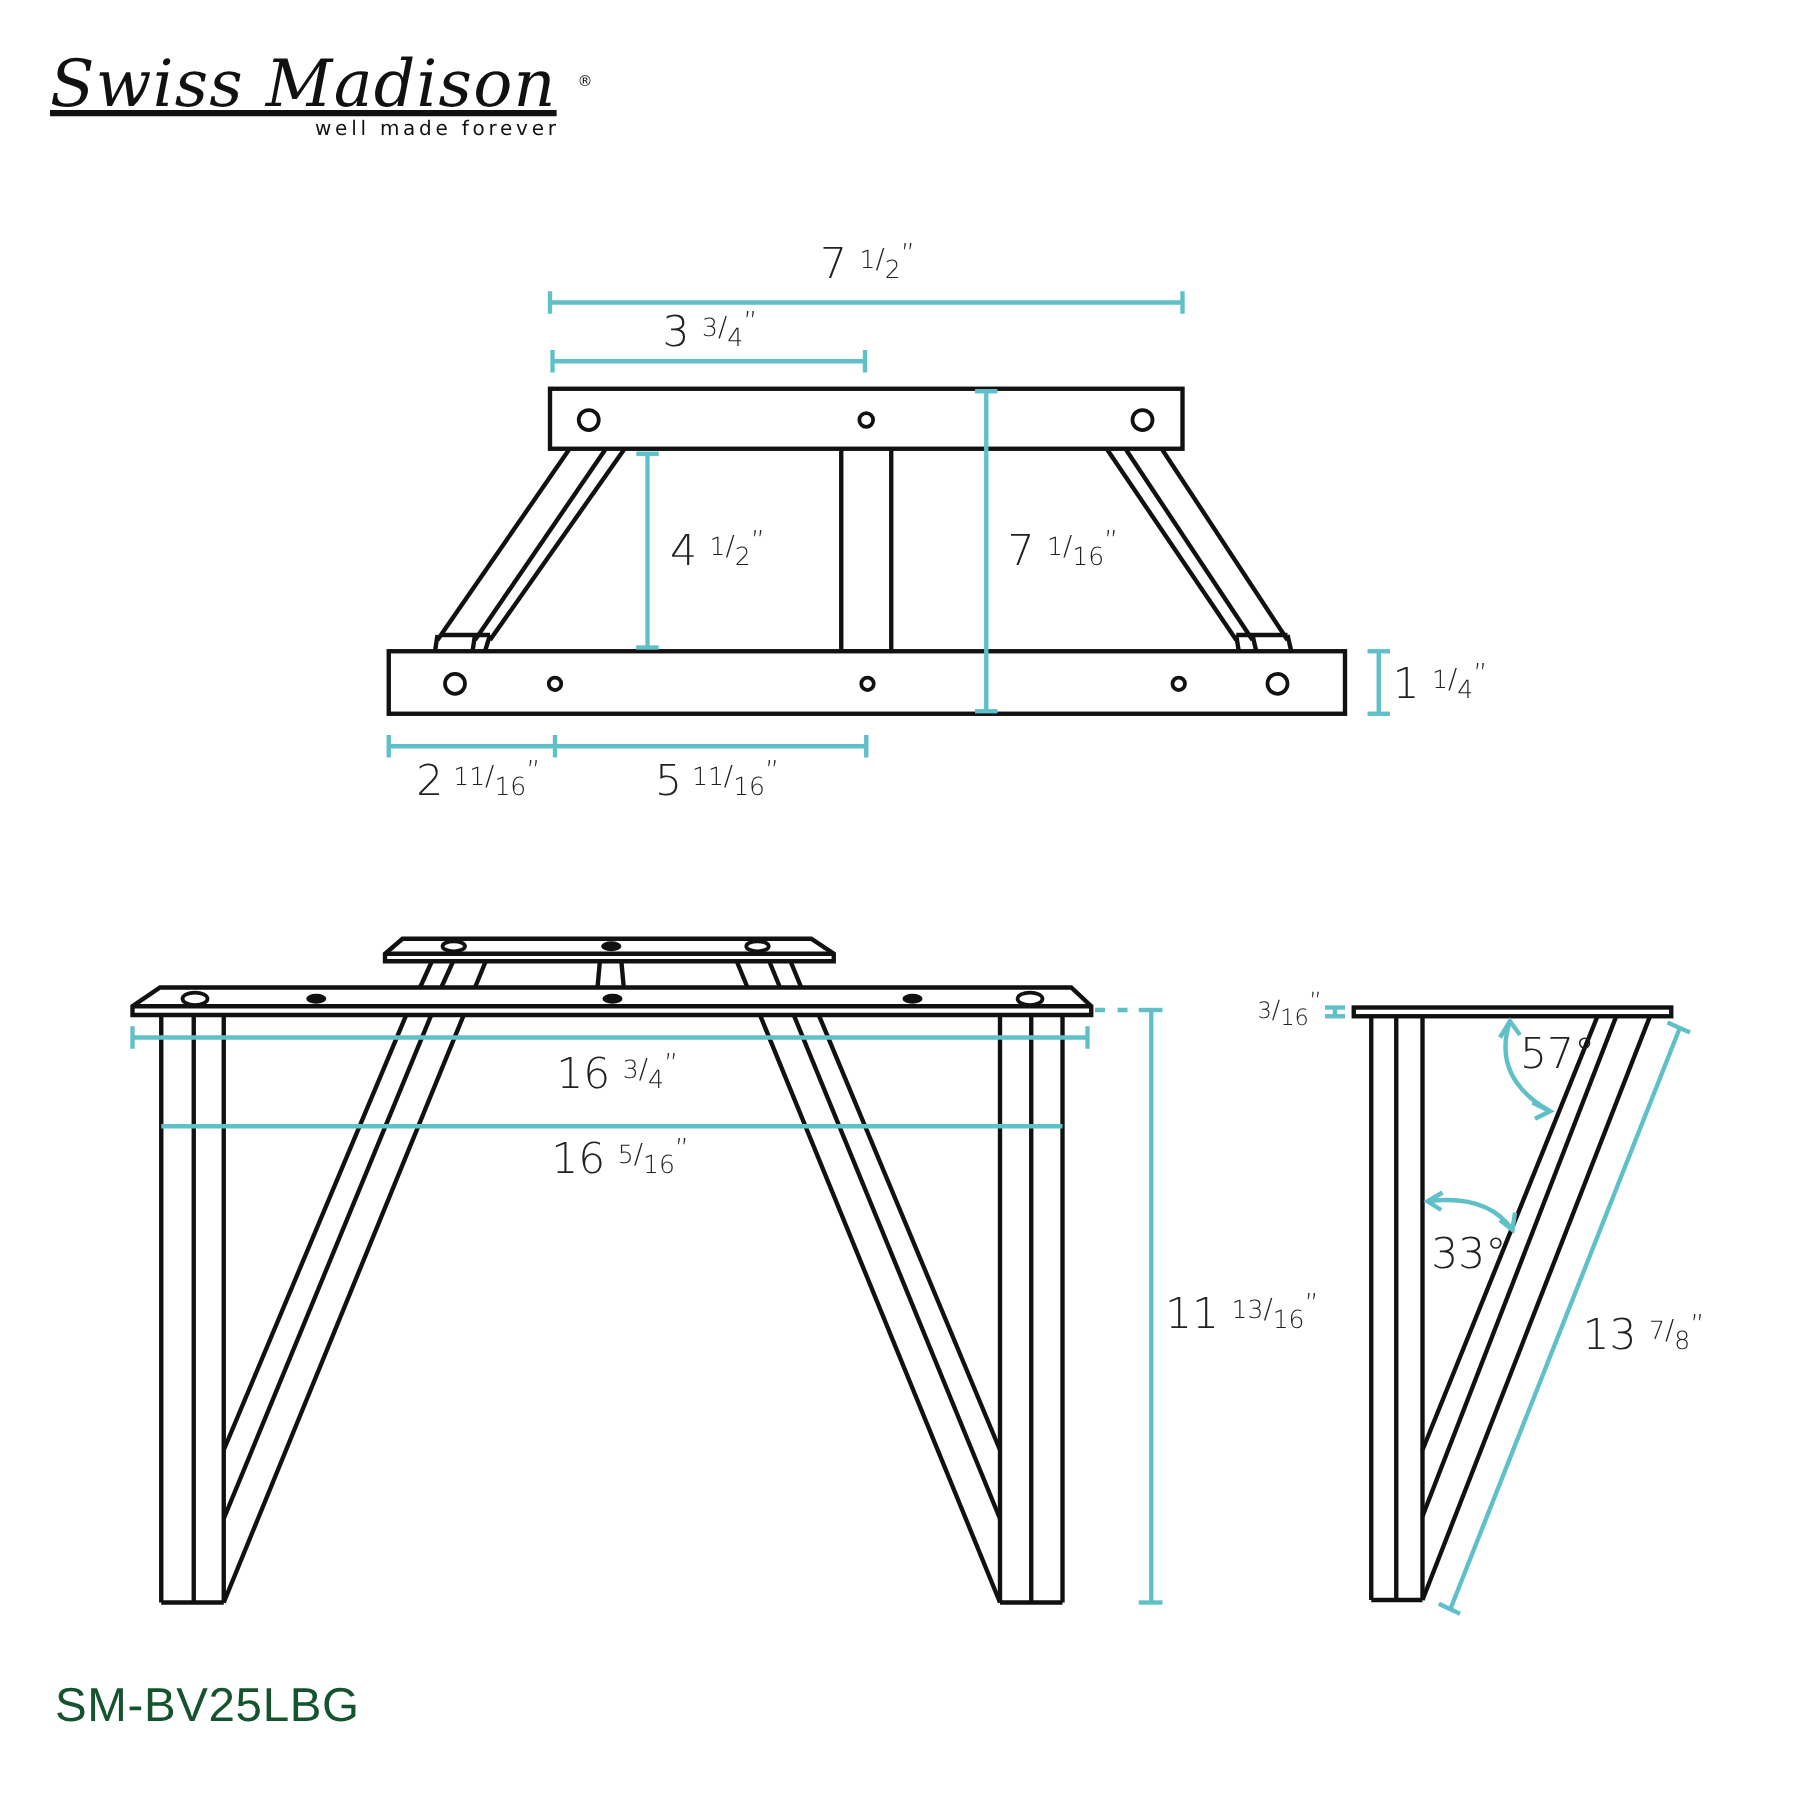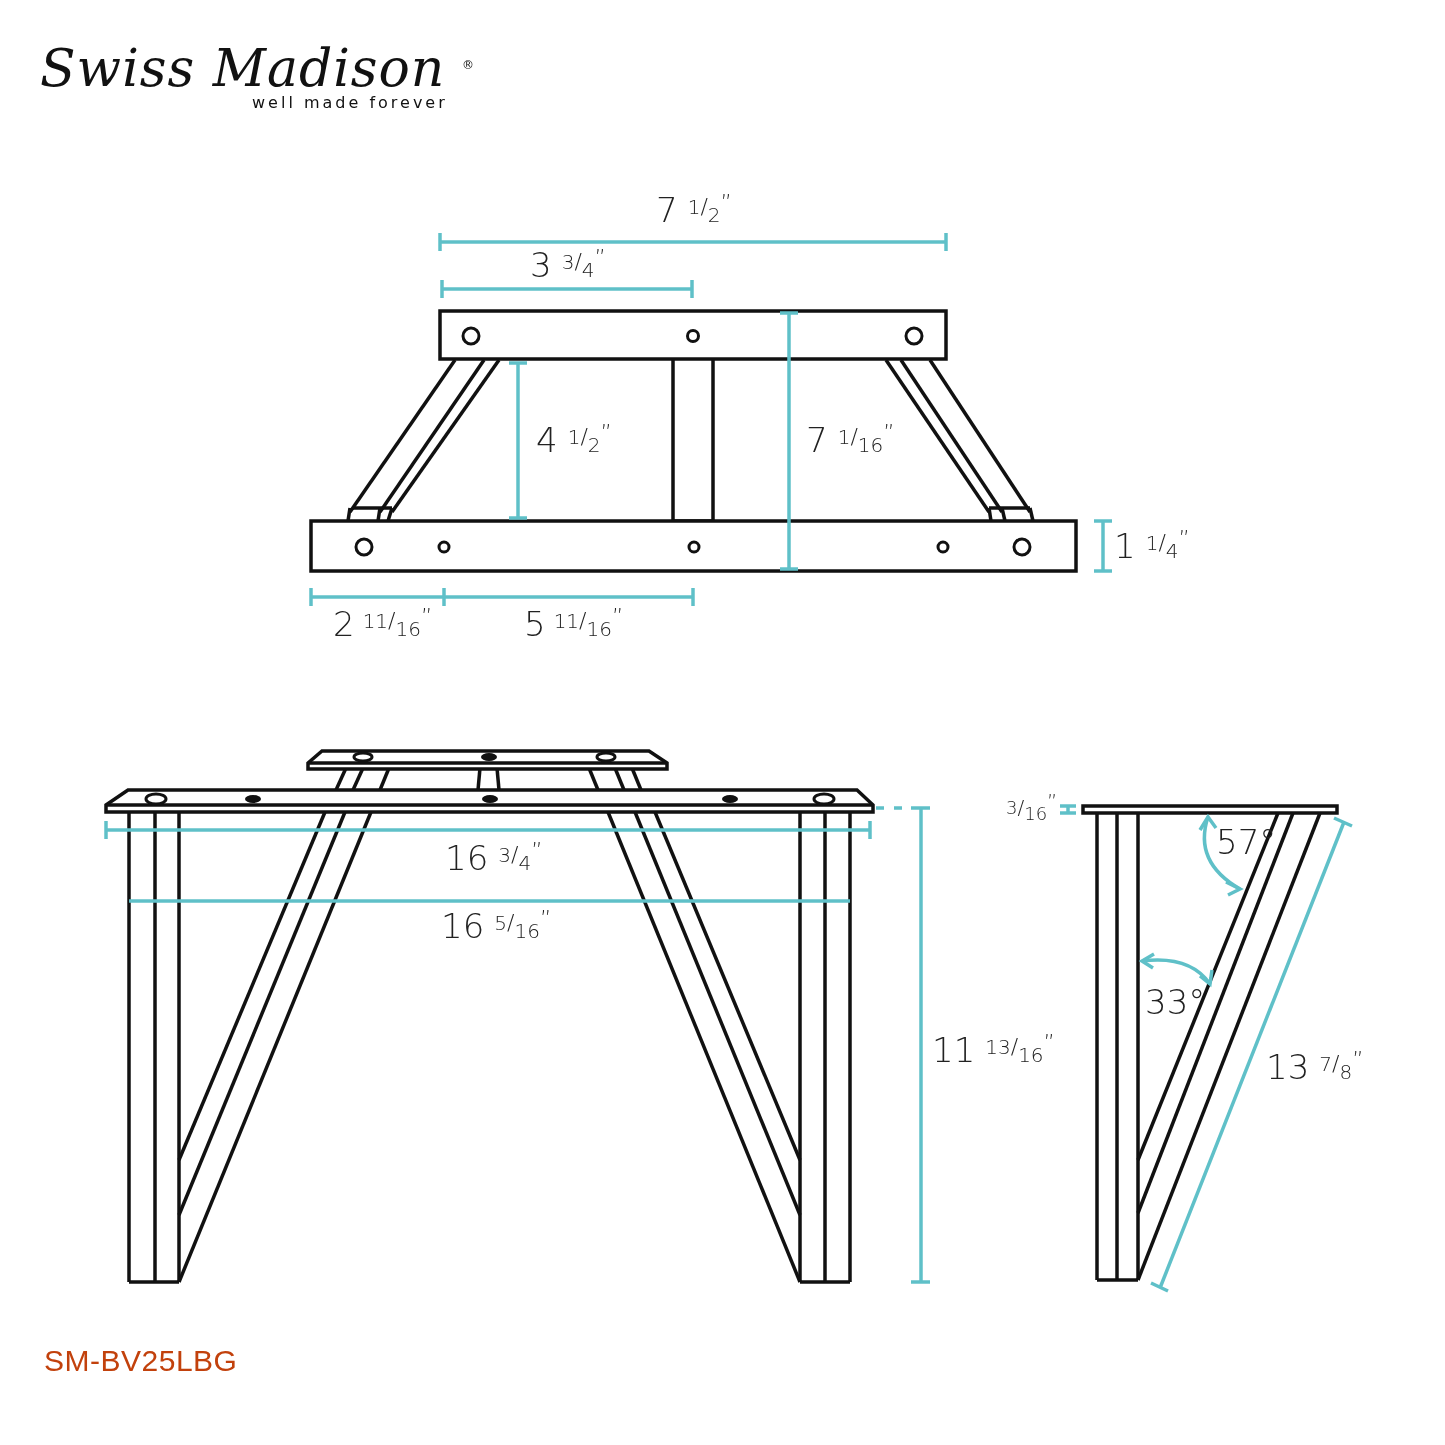--- a/index.html
+++ b/index.html
@@ -6,24 +6,24 @@
   body { width: 1445px; height: 1445px; position: relative; overflow: hidden; font-family: "DejaVu Sans", sans-serif; }
   svg { position: absolute; left: 0; top: 0; }
   .ln { stroke: #111111; stroke-width: 3.5; fill: none; stroke-linejoin: miter; }
   .lnw { stroke: #111111; stroke-width: 3.5; fill: #ffffff; }
   .dim { stroke: #5fc0c8; stroke-width: 3.5; fill: none; }
   .dimd { stroke: #5fc0c8; stroke-width: 3.5; fill: none; stroke-dasharray: 8 10; }
   .hole { stroke: #111111; stroke-width: 3; fill: #ffffff; }
   .holef { fill: #111111; }
   .lbl { font-family: "DejaVu Sans", sans-serif; font-weight: 200; fill: #222222; }
   .logo { position: absolute; left: 40px; top: 38px; width: 440px; height: 80px; }
-  .logo-main { position: absolute; left: 0; top: 0; font-family: "DejaVu Serif", serif; font-style: italic; font-size: 52px; color: #111; letter-spacing: 1px; white-space: nowrap; }
+  .logo-main { position: absolute; left: 0; top: 0; font-family: "DejaVu Serif", serif; font-style: italic; font-size: 52px; color: #111; letter-spacing: 1px; white-space: nowrap; text-decoration: underline; }
   .logo-reg { position: absolute; left: 422px; top: 20px; font-size: 12px; color: #111; }
   .logo-tag { position: absolute; left: 212px; top: 55px; font-family: "DejaVu Sans", sans-serif; font-size: 16px; letter-spacing: 3px; color: #111; white-space: nowrap; }
-  .model { position: absolute; left: 44px; top: 1344px; font-family: "Liberation Sans", sans-serif; font-size: 30px; color: #c2410c; letter-spacing: 0.5px; }
+  .model { position: absolute; left: 44px; top: 1344px; font-family: "Liberation Sans", sans-serif; font-size: 38px; color: #14532d; letter-spacing: 0.5px; }
 </style>
 </head>
 <body>
 
 <div class="logo">
   <span class="logo-main">Swiss Madison</span>
   <span class="logo-reg">®</span>
   <span class="logo-tag">well made forever</span>
 </div>
 

